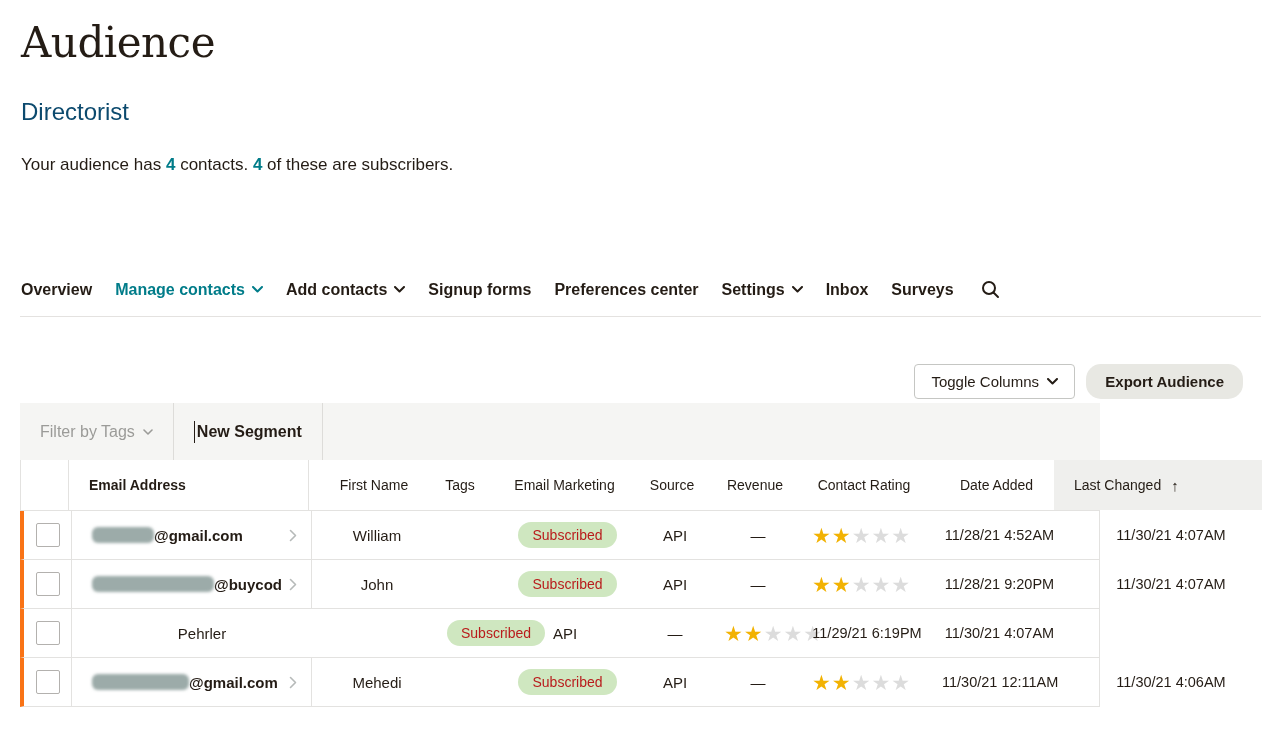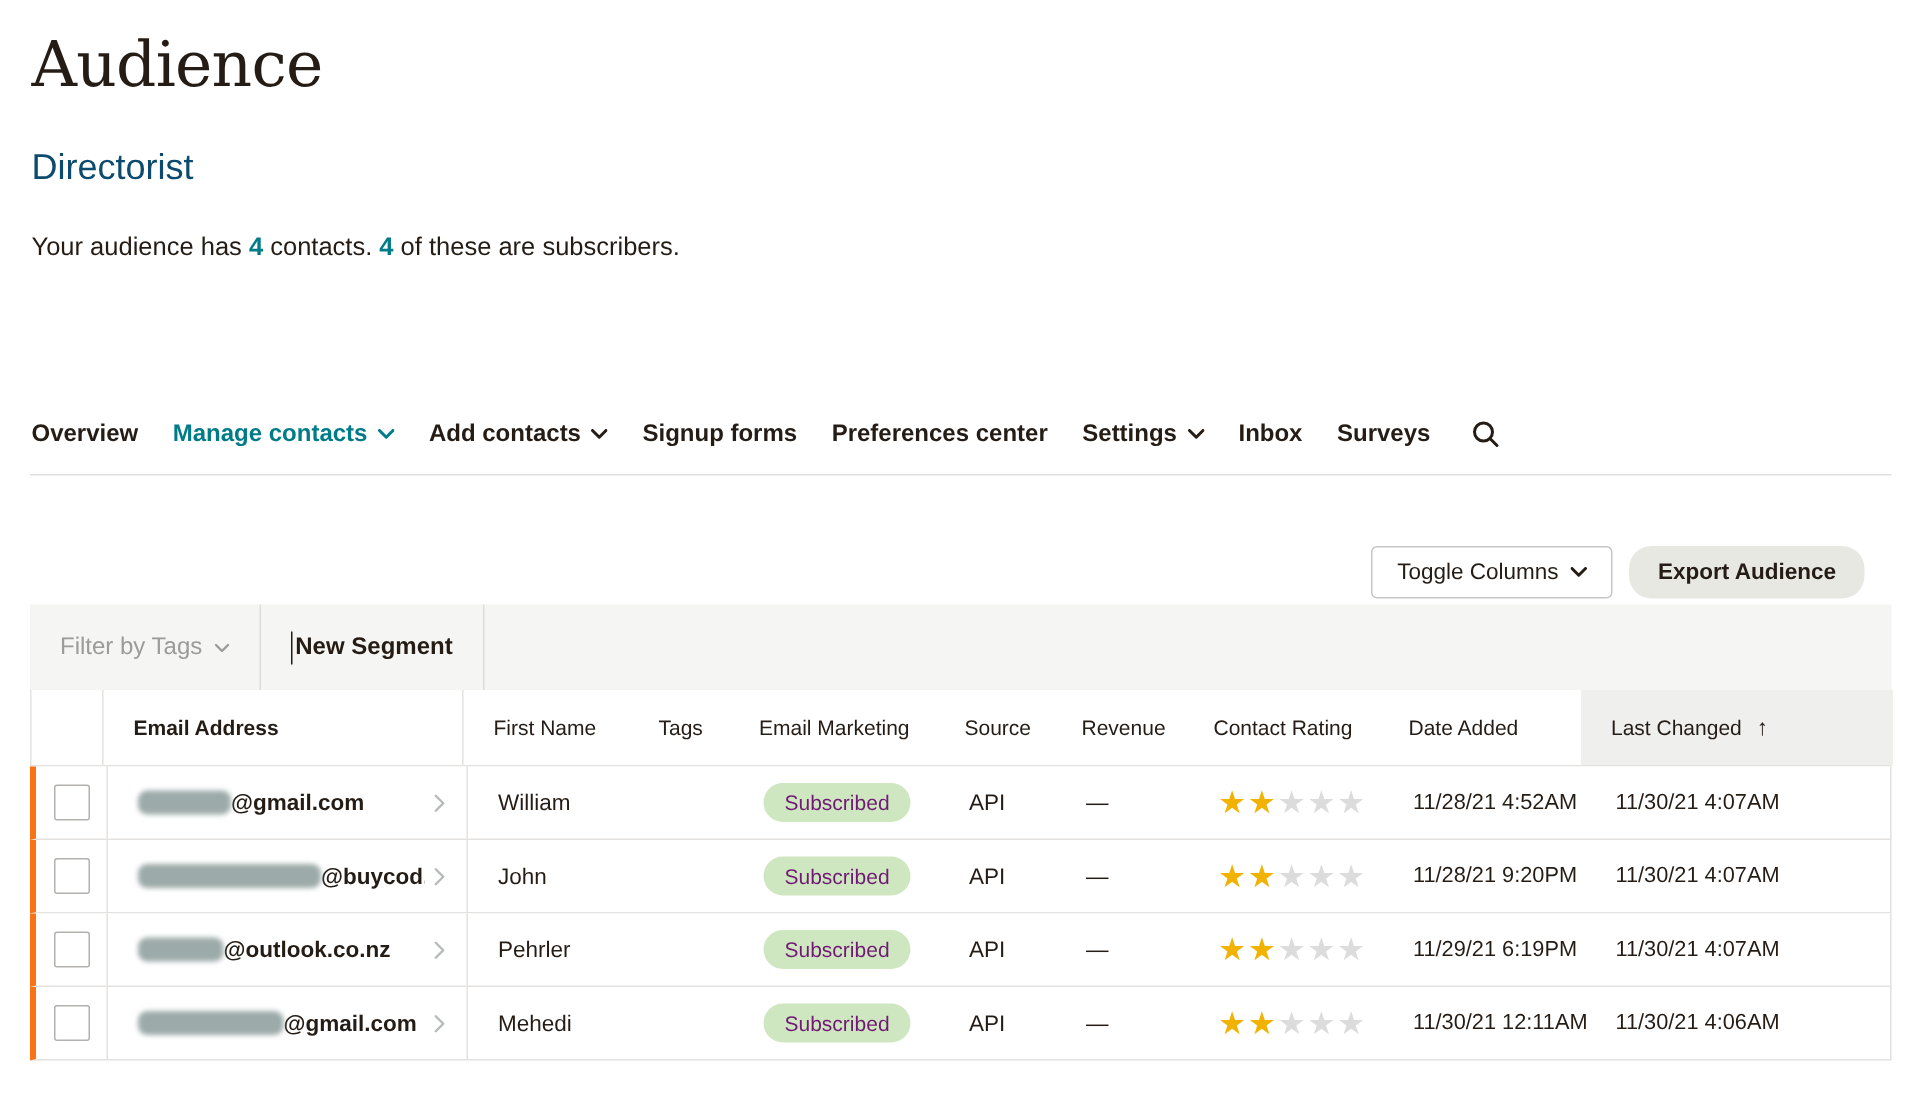--- a/index.html
+++ b/index.html
@@ -47,21 +47,21 @@
     font-family:"Liberation Sans", sans-serif;
   }
   .btn-export {
     position:absolute; right:18px; top:0; height:35px; padding:0 19px;
     background:#e8e8e3; border:none; border-radius:15px;
     font-size:15px; font-weight:bold; color:#241c15; display:flex; align-items:center; cursor:pointer;
     font-family:"Liberation Sans", sans-serif;
   }
 
   
-  .card { position:absolute; left:20px; top:403px; width:1241px; }
+  .card { position:absolute; left:20px; top:403px; width:1080px;text-align:center; }
   .filter-bar {
     height:57px; background:#f5f5f3; display:flex; align-items:stretch;
     font-size:16px;
   }
   .filter-item { display:flex; align-items:center; gap:8px; cursor:pointer; }
   .filter-tags { color:#9b9b98; padding:0 20px; }
   .filter-view { color:#241c15; padding:0 26px 0 38px; }
   .vdiv { width:1px; background:#dddcd9; }
   .filter-new {
     color:#241c15; font-weight:bold; padding:0 20px; position:relative;
@@ -94,21 +94,21 @@
   }
   .checkbox {
     width:24px; height:24px; background:#fff; border:1px solid #b3b1ae; border-radius:2px; cursor:pointer;
   }
   .email-cell { display:flex; align-items:center; width:100%; height:100%; }
   .redact { height:16px; background:#9caba9; border-radius:6px; filter:blur(1.6px); flex:none; }
   .email-domain { font-weight:bold; font-size:15px; color:#241c15; white-space:nowrap; overflow:hidden; }
   .row-chev { margin-left:auto; display:flex; align-items:center; cursor:pointer; padding-left:6px; }
   .cell { padding-left:20px; white-space:nowrap; }
   .pill {
-    display:inline-block; background:#cfe7c0; color:#701a75; border-radius:13px;
+    display:inline-block; background:#cfe7c0; color:#b91c1c; border-radius:13px;
     padding:4px 14px; font-size:14px; line-height:18px;
   }
   .cell-marketing { padding-left:25px; }
   .stars { display:flex; gap:1px; padding-left:20px; }
   .star { font-size:21px; color:#dcdcdc; line-height:1; }
   .star.filled { color:#f2b202; }
   .cell-date { font-size:14.5px; }
 </style>
 </head>
 <body>
@@ -267,31 +267,20 @@
           <span class="star">★</span>
       </div>
       <div class="cell cell-date">11/28/21 9:20PM</div>
       <div class="cell cell-date">11/30/21 4:07AM</div>
     </div>
 
     <div class="grid-row tbody-row">
       <div class="cell-cb">
           <div class="checkbox"></div>
         </div>
-      <div class="cell-email-wrap">
-        <div class="email-cell">
-          <span class="redact" style="width: 57px;"></span>
-          <span class="email-domain">@outlook.co.nz</span>
-          <span class="row-chev">
-              <svg width="8" height="13" viewBox="0 0 8 13">
-                <polyline points="1.5,1.5 6.5,6.5 1.5,11.5" fill="none" stroke="#b6bab9" stroke-width="1.6" stroke-linecap="round" stroke-linejoin="round"></polyline>
-              </svg>
-            </span>
-        </div>
-      </div>
       <div class="cell">Pehrler</div>
       <div class="cell"></div>
       <div class="cell cell-marketing"><span class="pill">Subscribed</span></div>
       <div class="cell">API</div>
       <div class="cell">—</div>
       <div class="stars">
         <span class="star filled">★</span>
           <span class="star filled">★</span>
           <span class="star">★</span>
           <span class="star">★</span>

